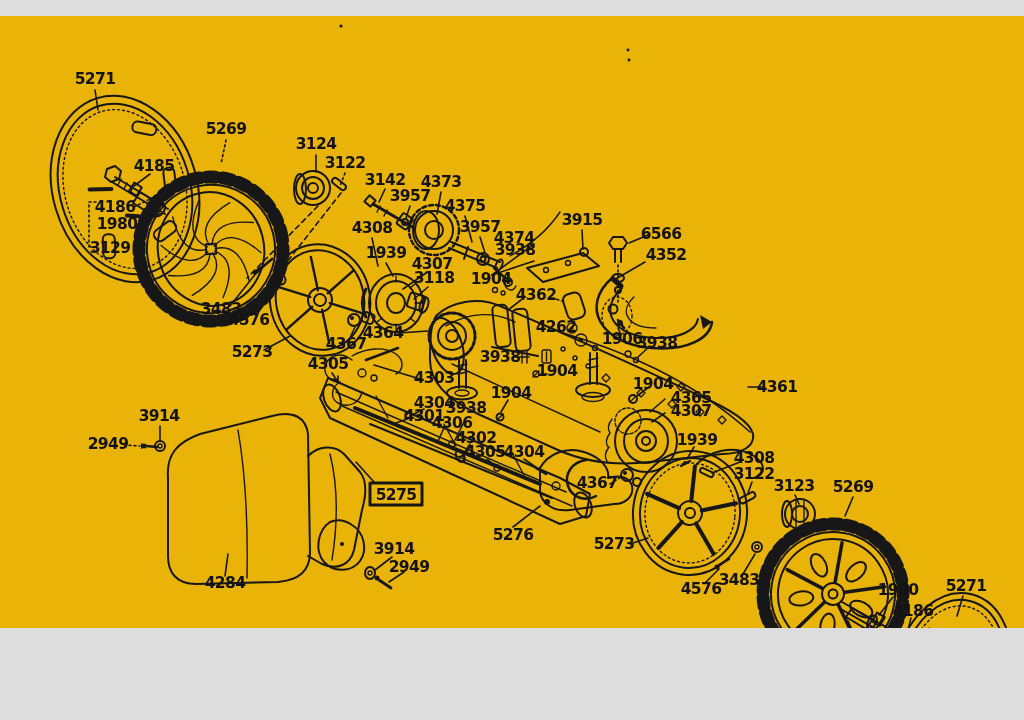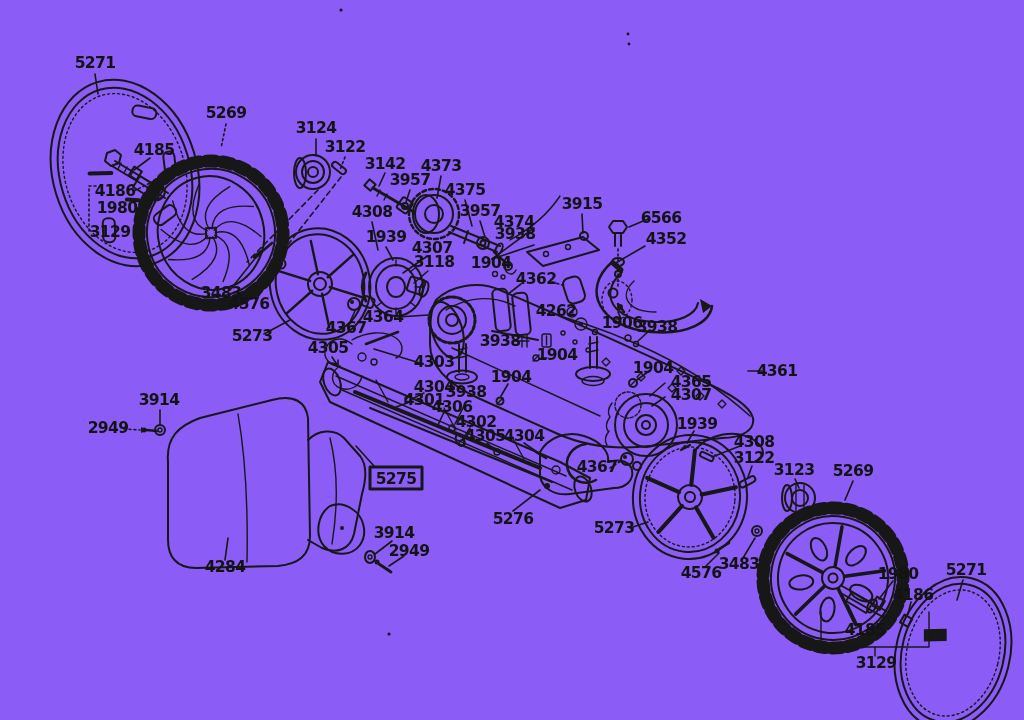--- a/index.html
+++ b/index.html
@@ -1,16 +1,16 @@
 <!DOCTYPE html>
 <html><head>
 <meta charset="utf-8">
 <style>
   html,body{margin:0;padding:0;background:#ddd;}
-  .stage{position:relative;width:1024px;height:720px;background:#8b5cf6;overflow:hidden;margin:0 auto;}
+  .stage{position:relative;width:1024px;height:612px;background:#eab308;overflow:hidden;margin:16px auto;}
   svg{position:absolute;left:0;top:0;}
   .art{stroke:#171717;fill:none;stroke-width:2;stroke-linecap:round;stroke-linejoin:round;}
   .lb{font-family:"DejaVu Sans","Liberation Sans",sans-serif;font-size:15.5px;font-weight:700;
       fill:#131313;stroke:none;letter-spacing:-0.6px;}
   .thin{stroke-width:1.4;}
   .fill{fill:#171717;stroke:none;}
   .ldr{stroke:#171717;stroke-width:1.6;fill:none;}
   .dot{stroke-dasharray:2 3;}
   .dsh{stroke-dasharray:5 4;}
 </style>

